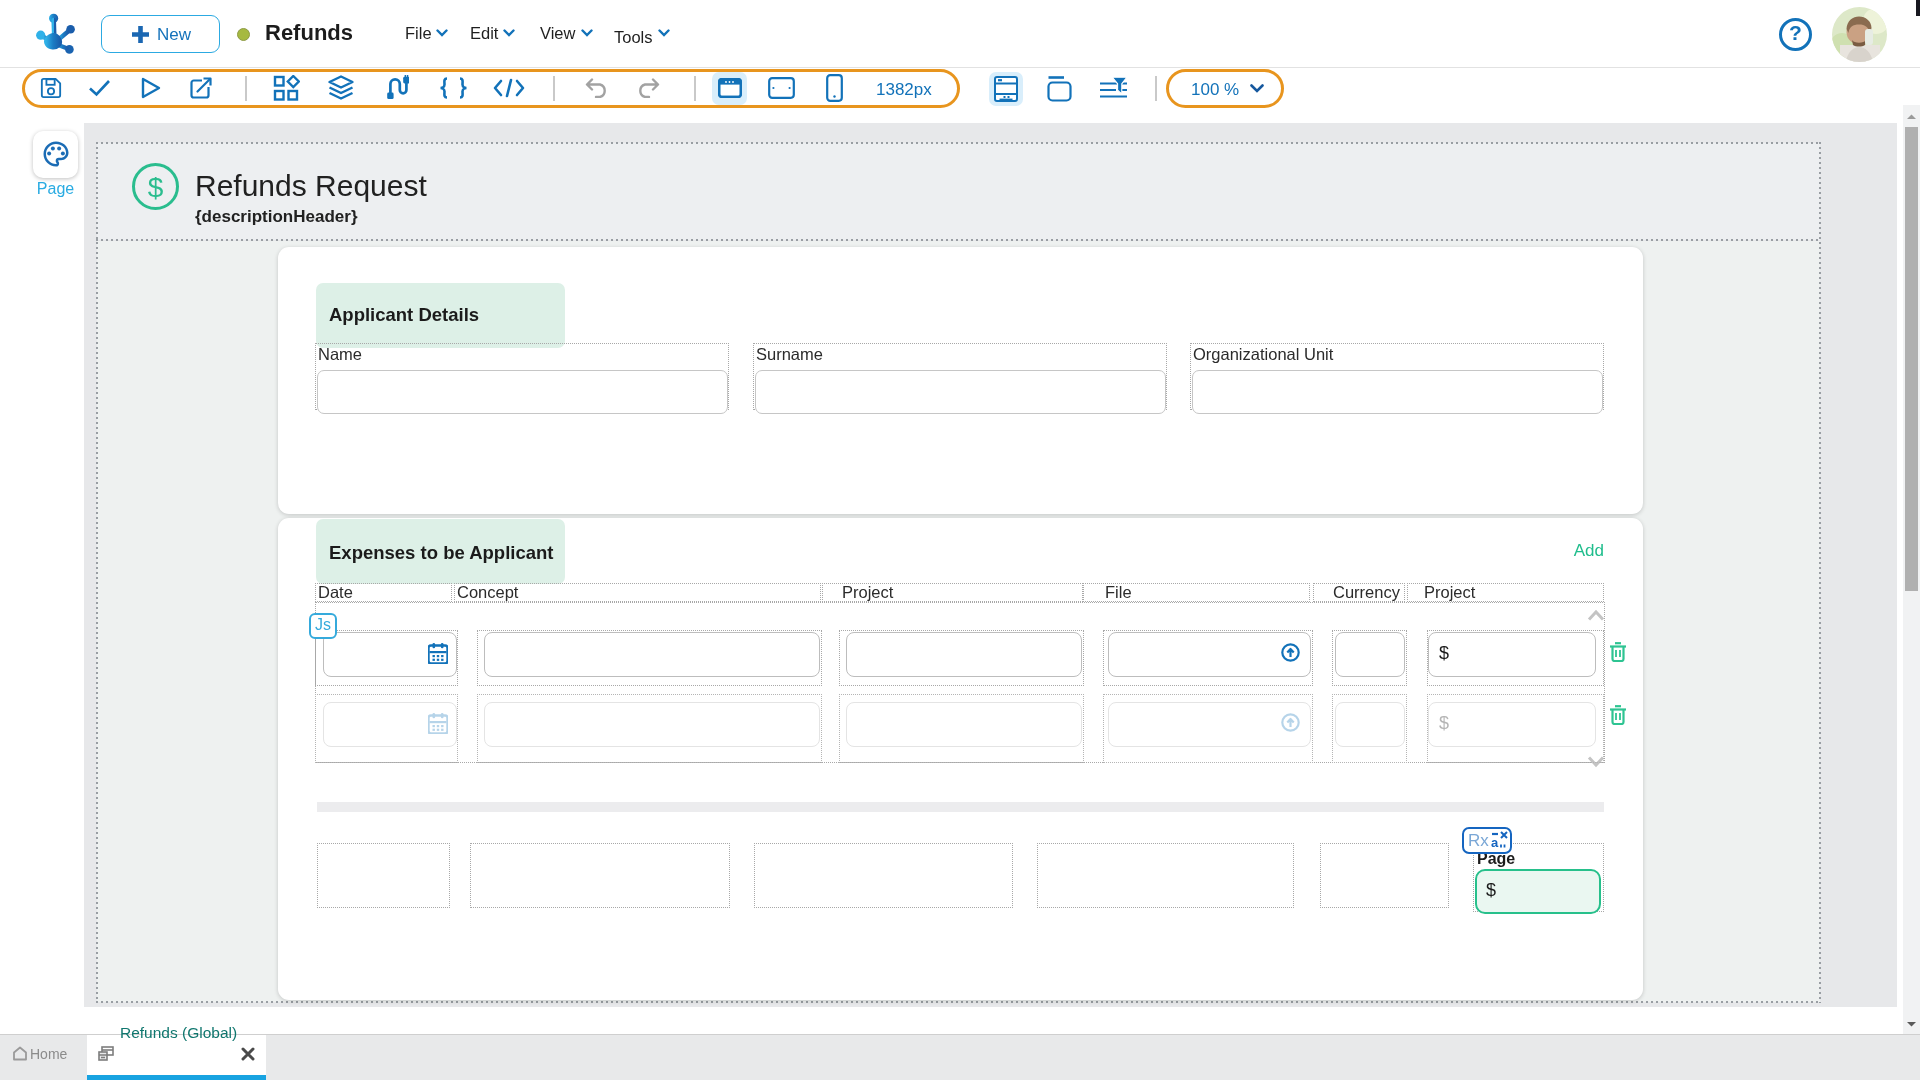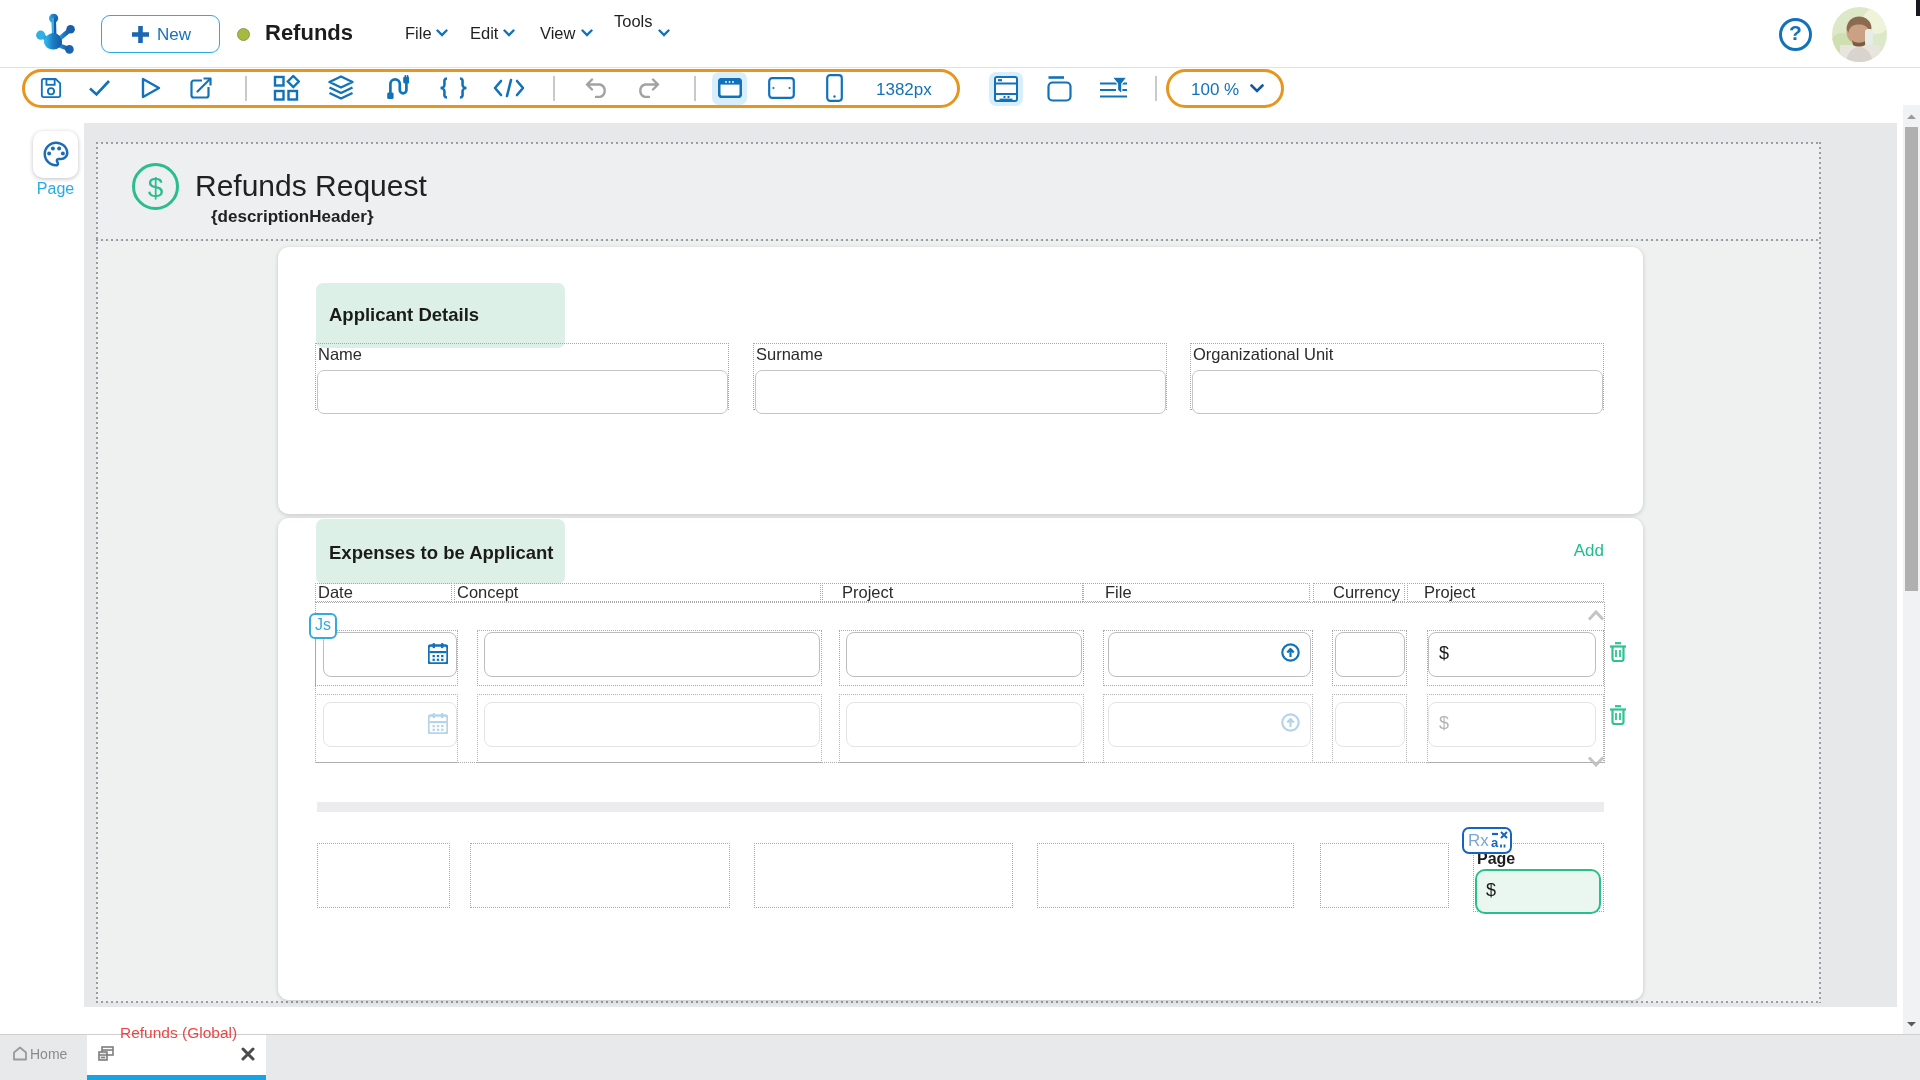--- a/index.html
+++ b/index.html
@@ -48,21 +48,21 @@
     <path d="M1.5 1.5 L6 6 L10.5 1.5" fill="none" stroke="#1272b9" stroke-width="2.4" stroke-linecap="round"></path>
   </svg>
 <div class="abs" style="left:470px;top:24px;font-size:16.5px;color:#1f1f1f;">Edit</div>
 <svg class="abs" style="left:503px;top:29px;" width="12" height="8" viewBox="0 0 12 8">
     <path d="M1.5 1.5 L6 6 L10.5 1.5" fill="none" stroke="#1272b9" stroke-width="2.4" stroke-linecap="round"></path>
   </svg>
 <div class="abs" style="left:540px;top:24px;font-size:16.5px;color:#1f1f1f;">View</div>
 <svg class="abs" style="left:581px;top:29px;" width="12" height="8" viewBox="0 0 12 8">
     <path d="M1.5 1.5 L6 6 L10.5 1.5" fill="none" stroke="#1272b9" stroke-width="2.4" stroke-linecap="round"></path>
   </svg>
-<div class="abs" style="left:614px;top:12px;font-size:16.5px;color:#1f1f1f;">Tools</div>
+<div class="abs" style="left:614px;top:28px;font-size:16.5px;color:#1f1f1f;">Tools</div>
 <svg class="abs" style="left:658px;top:29px;" width="12" height="8" viewBox="0 0 12 8">
     <path d="M1.5 1.5 L6 6 L10.5 1.5" fill="none" stroke="#1272b9" stroke-width="2.4" stroke-linecap="round"></path>
   </svg>
 
 <div class="abs" style="left:1779px;top:18px;width:33px;height:33px;border:3px solid #1272b9;border-radius:50%;"></div>
 <div class="abs" style="left:1779px;top:21px;width:33px;text-align:center;font-size:21px;font-weight:bold;color:#1272b9;">?</div>
 
 <svg class="abs" style="left:1832px;top:7px;" width="55" height="55" viewBox="0 0 55 55">
  <defs>
       <clipPath id="av">
@@ -241,21 +241,21 @@
 <div class="abs" style="left:97px;top:241px;width:1723px;height:761px;background:#eef1f0;"></div>
 <div class="abs" style="left:96px;top:142px;width:1725px;height:2px;background:repeating-linear-gradient(90deg,#999ea3 0,#999ea3 2px,transparent 2px,transparent 5px);"></div>
 <div class="abs" style="left:96px;top:239px;width:1725px;height:2px;background:repeating-linear-gradient(90deg,#999ea3 0,#999ea3 2px,transparent 2px,transparent 5px);"></div>
 <div class="abs" style="left:96px;top:1001px;width:1725px;height:2px;background:repeating-linear-gradient(90deg,#999ea3 0,#999ea3 2px,transparent 2px,transparent 5px);"></div>
 <div class="abs" style="left:96px;top:142px;width:2px;height:861px;background:repeating-linear-gradient(180deg,#999ea3 0,#999ea3 2px,transparent 2px,transparent 5px);"></div>
 <div class="abs" style="left:1819px;top:142px;width:2px;height:861px;background:repeating-linear-gradient(180deg,#999ea3 0,#999ea3 2px,transparent 2px,transparent 5px);"></div>
 
 <div class="abs" style="left:132px;top:163px;width:47px;height:47px;border:3px solid #2abd8e;border-radius:50%;"></div>
 <div class="abs" style="left:132px;top:172px;width:47px;text-align:center;font-size:28px;color:#2abd8e;">$</div>
 <div class="abs" style="left:195px;top:169px;font-size:30px;font-weight:normal;color:#212121;">Refunds Request</div>
-<div class="abs" style="left:195px;top:207px;font-size:17px;font-weight:bold;color:#212121;margin-left:16px;">{descriptionHeader}</div>
+<div class="abs" style="left:195px;top:207px;font-size:17px;font-weight:bold;color:#212121;">{descriptionHeader}</div>
 
 <div class="abs" style="left:278px;top:247px;width:1365px;height:267px;background:#fff;border-radius:11px;box-shadow:0 1px 4px rgba(0,0,0,0.18);"></div>
 <div class="abs" style="left:316px;top:283px;width:249px;height:65px;background:#ddf0e7;border-radius:7px;"></div>
 <div class="abs" style="left:329px;top:304px;font-size:18.5px;font-weight:bold;color:#1b1b1b;">Applicant Details</div>
 
 <div class="abs" style="left:315px;top:343px;width:414px;height:67px;border:1px dotted #a8a8a8;"></div>
 <div class="abs" style="left:753px;top:343px;width:414px;height:67px;border:1px dotted #a8a8a8;"></div>
 <div class="abs" style="left:1190px;top:343px;width:414px;height:67px;border:1px dotted #a8a8a8;"></div>
 <div class="abs" style="left:318px;top:345px;font-size:16.5px;color:#2b2b2b;">Name</div>
 <div class="abs" style="left:756px;top:345px;font-size:16.5px;color:#2b2b2b;">Surname</div>
@@ -418,17 +418,17 @@
 <div class="abs" style="left:30px;top:1046px;font-size:14px;color:#8b8b8b;">Home</div>
 <div class="abs" style="left:87px;top:1035px;width:179px;height:45px;background:#fff;"></div>
 <svg class="abs" style="left:98px;top:1046px;" width="16" height="15" viewBox="0 0 16 15">
     <g fill="none" stroke="#7d7d7d" stroke-width="1.6">
       <rect x="4" y="1" width="11" height="8"></rect>
       <path d="M4 4 H15"></path>
       <rect x="1" y="6" width="8" height="8" fill="#e8e9ea"></rect>
       <path d="M1 9 H9 M3 11.5 H7"></path>
     </g>
   </svg>
-<div class="abs" style="left:120px;top:1024px;font-size:15.5px;color:#ef4444;">Refunds (Global)</div>
+<div class="abs" style="left:120px;top:1024px;font-size:15.5px;color:#0f766e;">Refunds (Global)</div>
 <svg class="abs" style="left:241px;top:1047px;" width="14" height="14" viewBox="0 0 14 14">
     <path d="M2 2 L12 12 M12 2 L2 12" stroke="#4a4a4a" stroke-width="3" stroke-linecap="round"></path>
   </svg>
 <div class="abs" style="left:87px;top:1075px;width:179px;height:5px;background:#18a3e1;"></div>
 
 </body></html>

